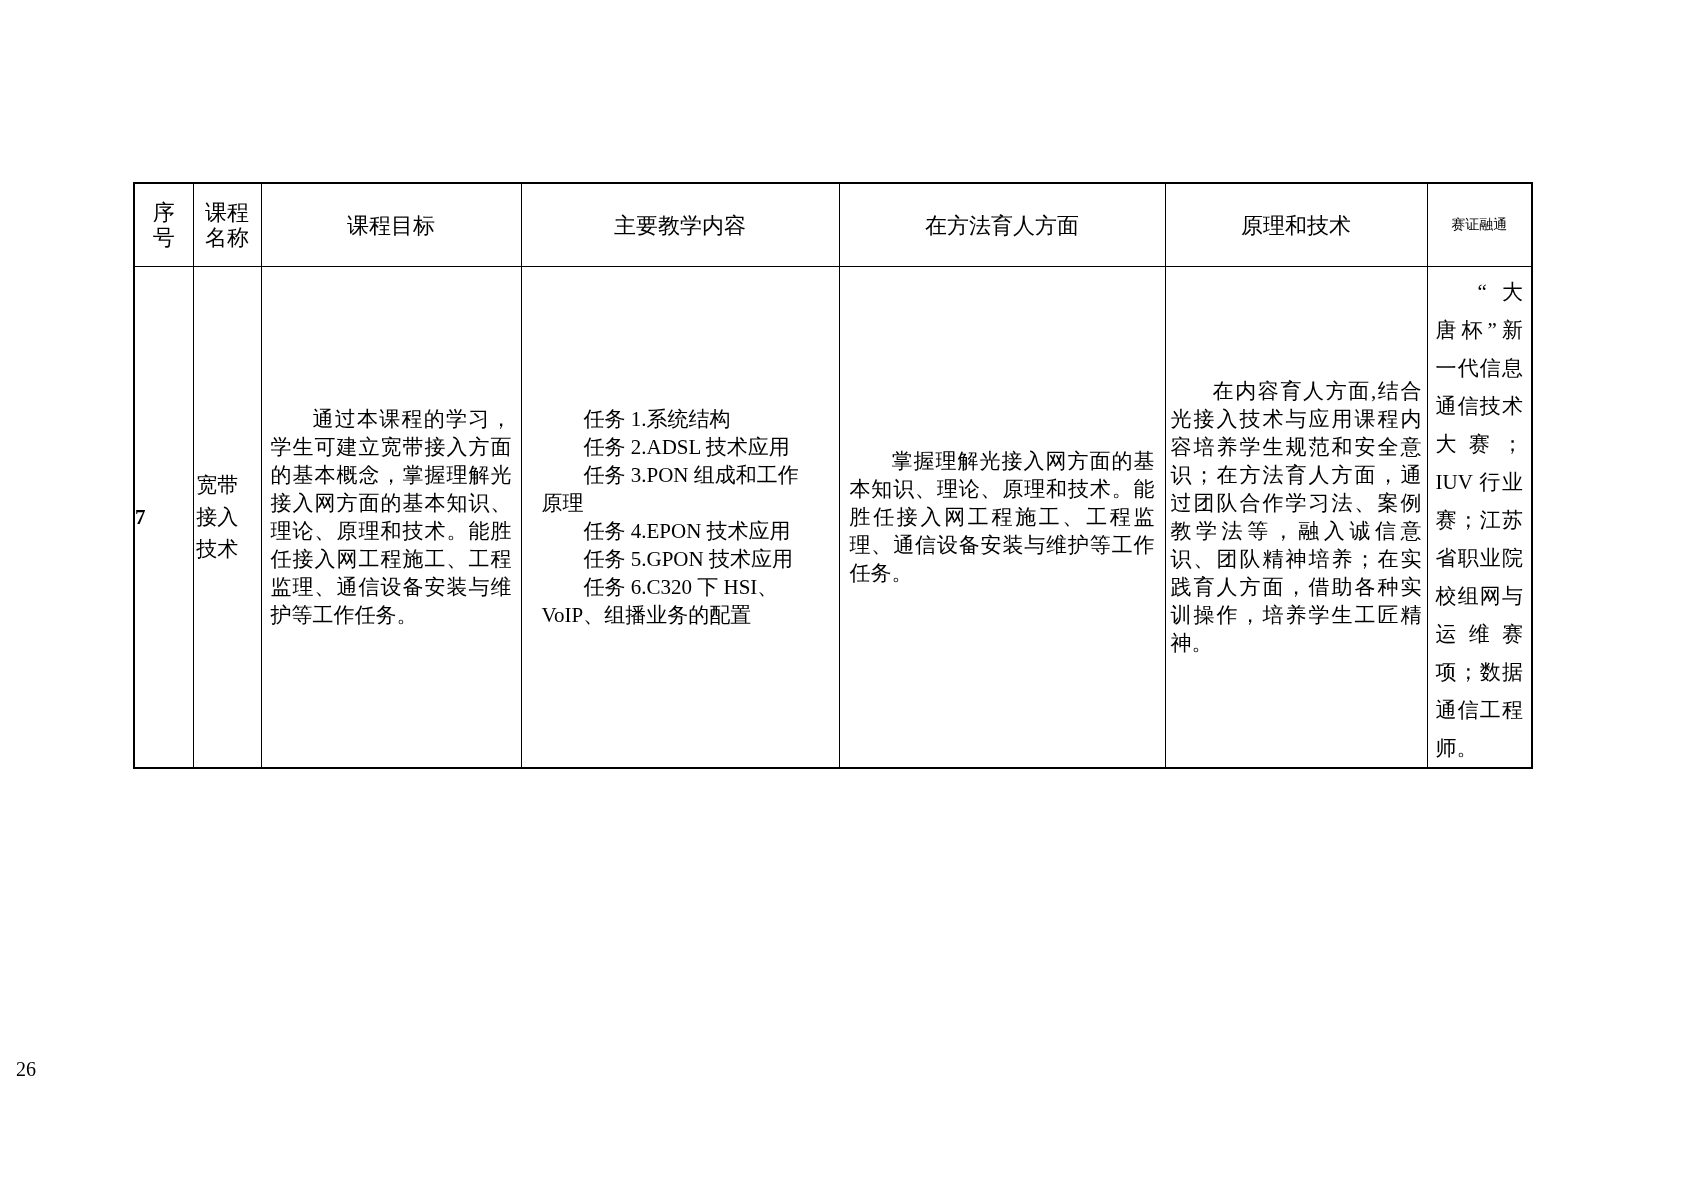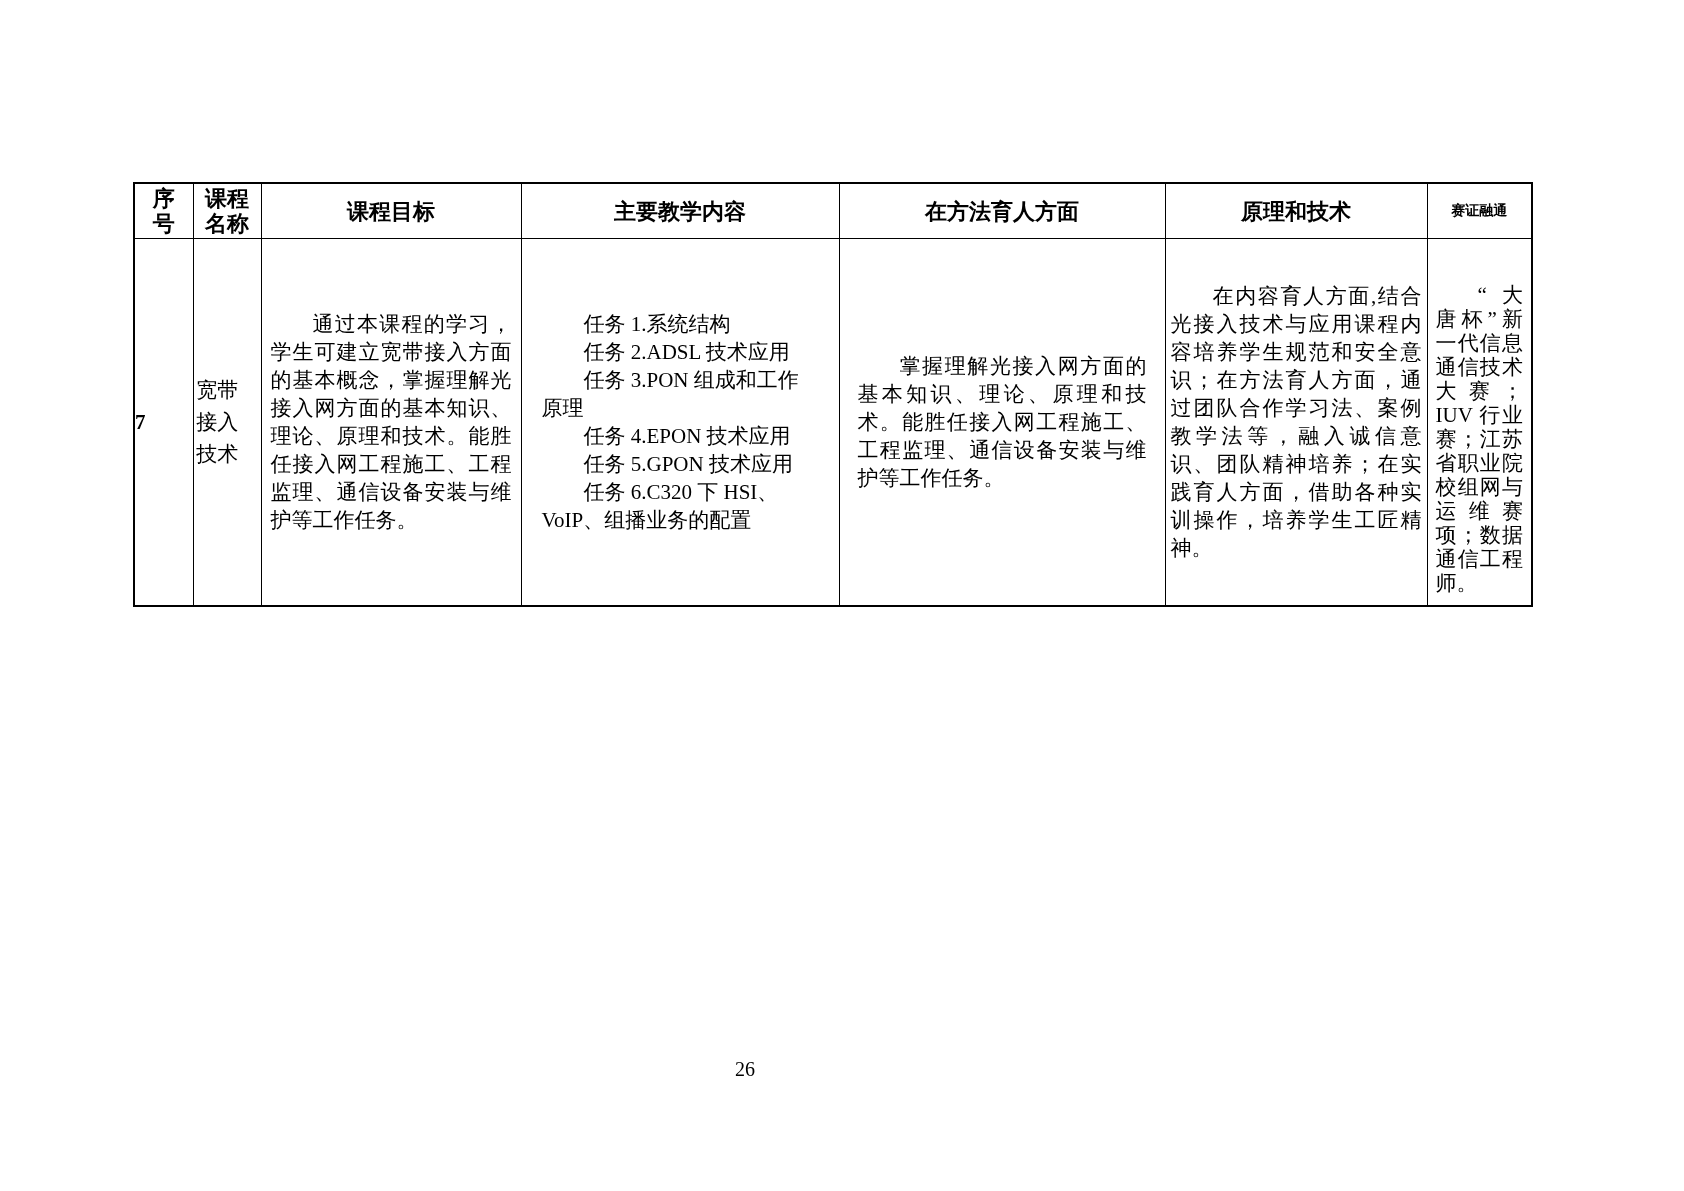--- a/index.html
+++ b/index.html
@@ -18,27 +18,27 @@
     width: 1398px;
     border-collapse: collapse;
     table-layout: fixed;
     border: 2px solid #000;
   }
   .course-table th, .course-table td {
     border: 1px solid #000;
     overflow: hidden;
   }
   .course-table thead th {
-    font-weight: 700;
+    font-weight: 400;
     font-size: 22px;
     line-height: 25px;
     height: 53px;
     text-align: center;
     vertical-align: middle;
-    padding: 2px 2px;
+    padding: 16px 2px;
   }
   .course-table thead th.small { font-size: 14px; line-height: 22px; }
 
   .course-table tbody td {
     font-size: 21px;
     line-height: 28px;
     height: 367px;
     vertical-align: middle;
     text-align: left;
   }
@@ -50,31 +50,31 @@
   .c-index  { text-align: center; font-weight: 700; }
   .c-name   { text-align: center; }
   .c-name .vw2 { line-height: 32px; }
 
   .para { text-align: justify; }
   .indent { text-indent: 2em; }
 
   .c-obj     { padding: 0 9px; }
   .c-content { padding: 0 20px; }
   .c-content .pre { white-space: pre-line; text-align: left; }
-  .c-req     { padding: 0 18px; }
+  .c-req     { padding: 0 10px; }
   .c-ideo    { padding: 17px 5px; }
   .c-cert    { vertical-align: top; padding: 6px 8px 0 8px; }
-  .c-cert .cert { line-height: 24px; margin-top: 28px; }
+  .c-cert .cert { line-height: 38px; }
 
   .page-number {
     position: absolute;
     top: 1058px;
-    left: 9px;
+    left: 16px;
     width: 1472px;
-    text-align: center;
+    text-align: left;
     font-size: 20px;
   }
 </style>
 </head>
 <body>
 
 <div class="page">
 
   <table class="course-table">
     <colgroup>

